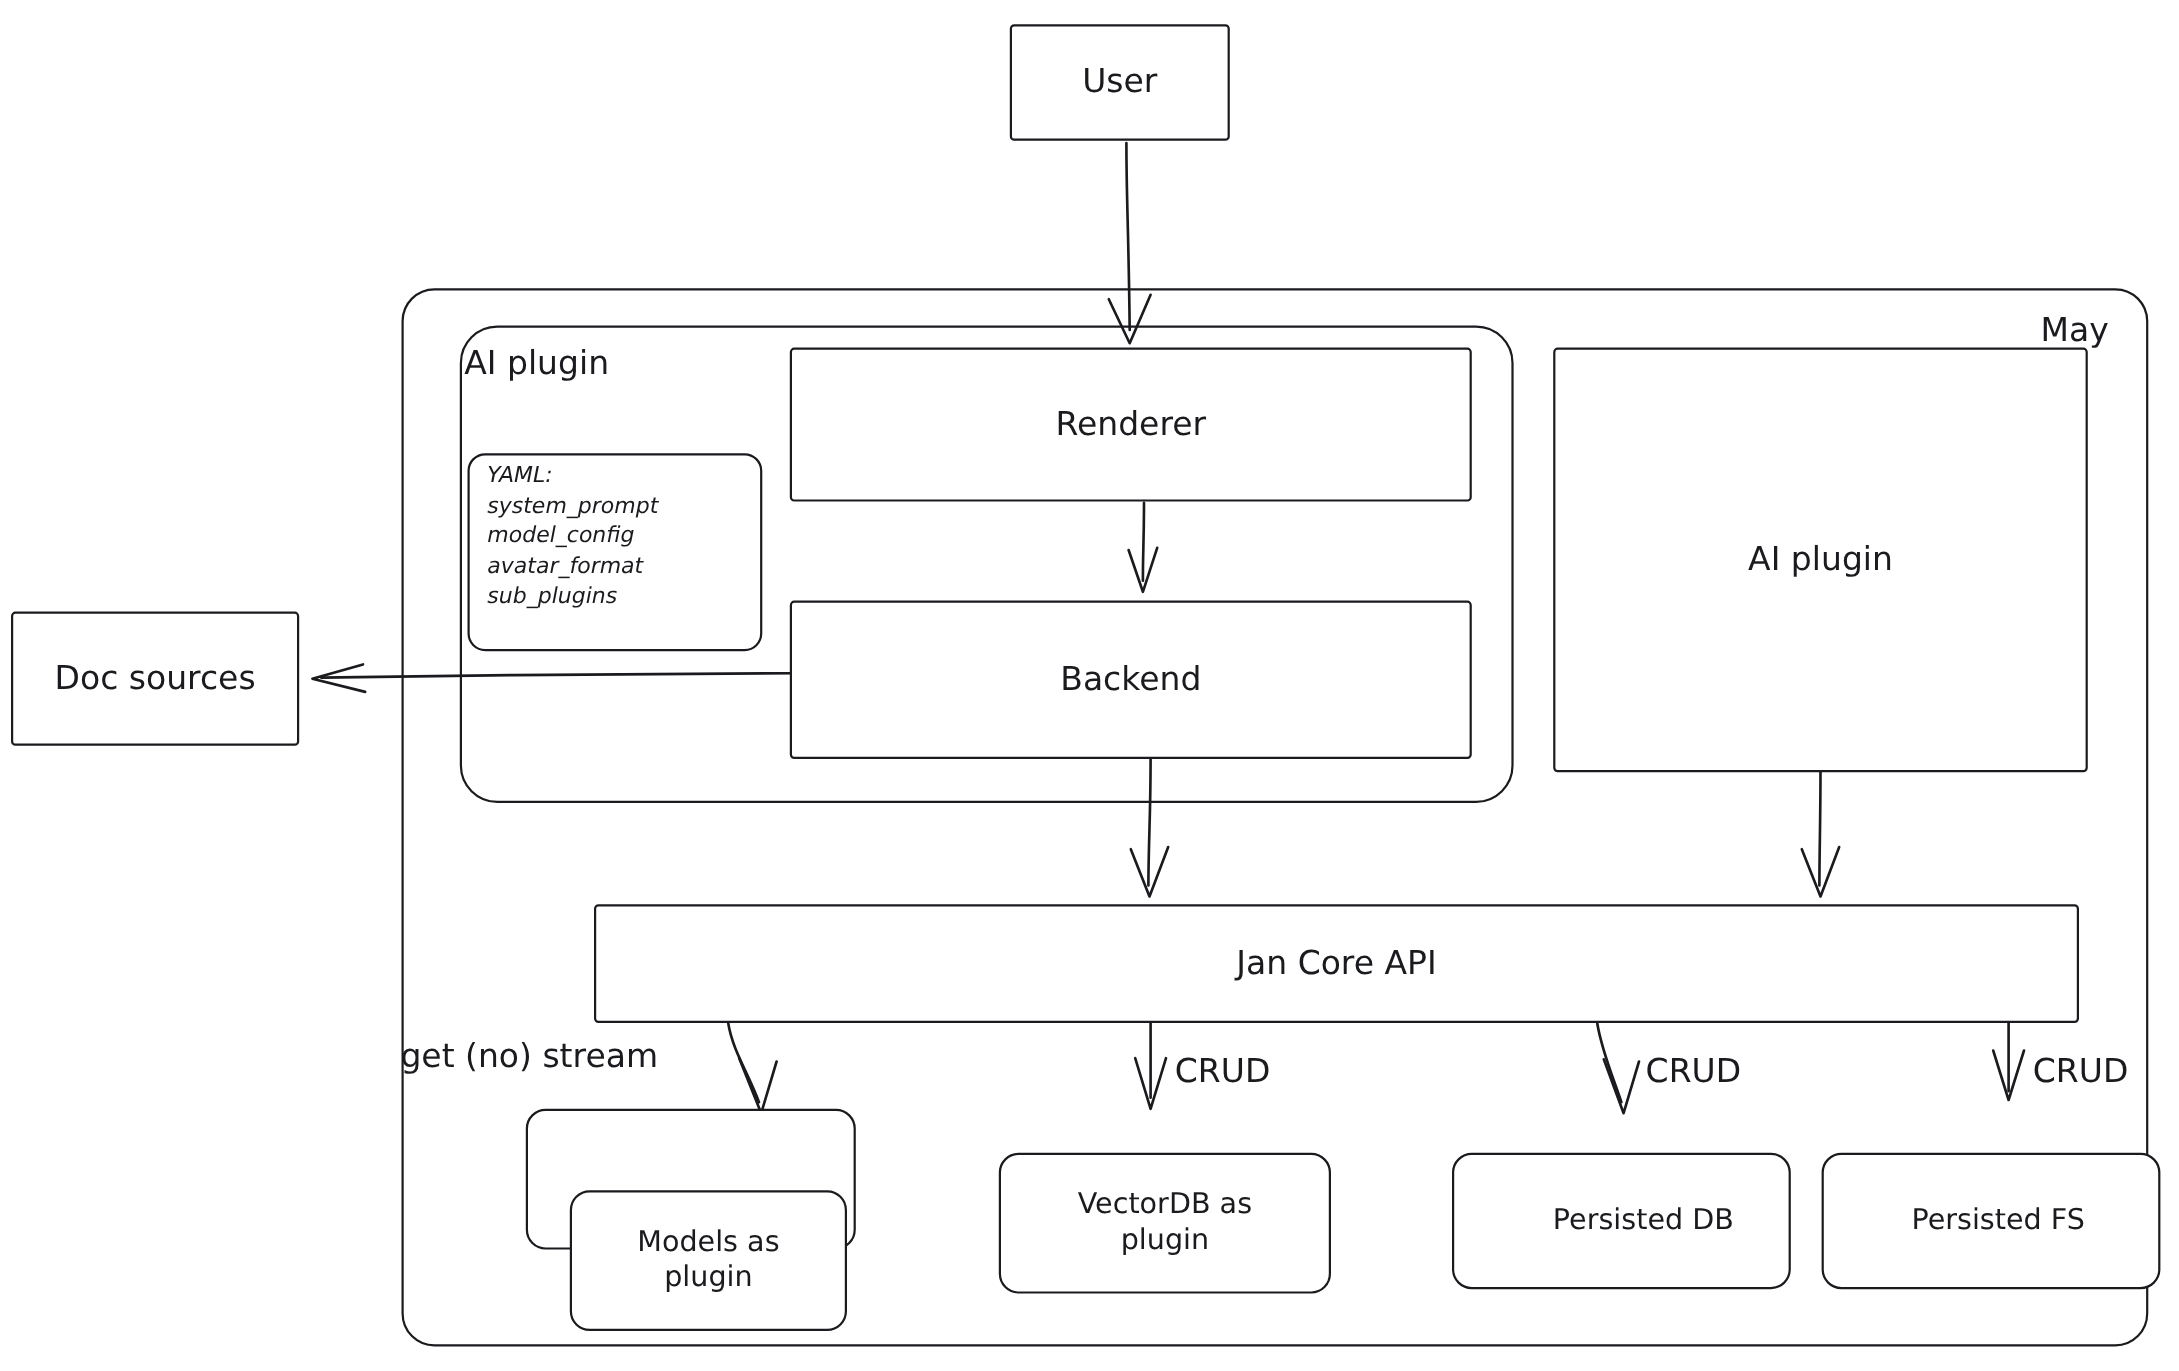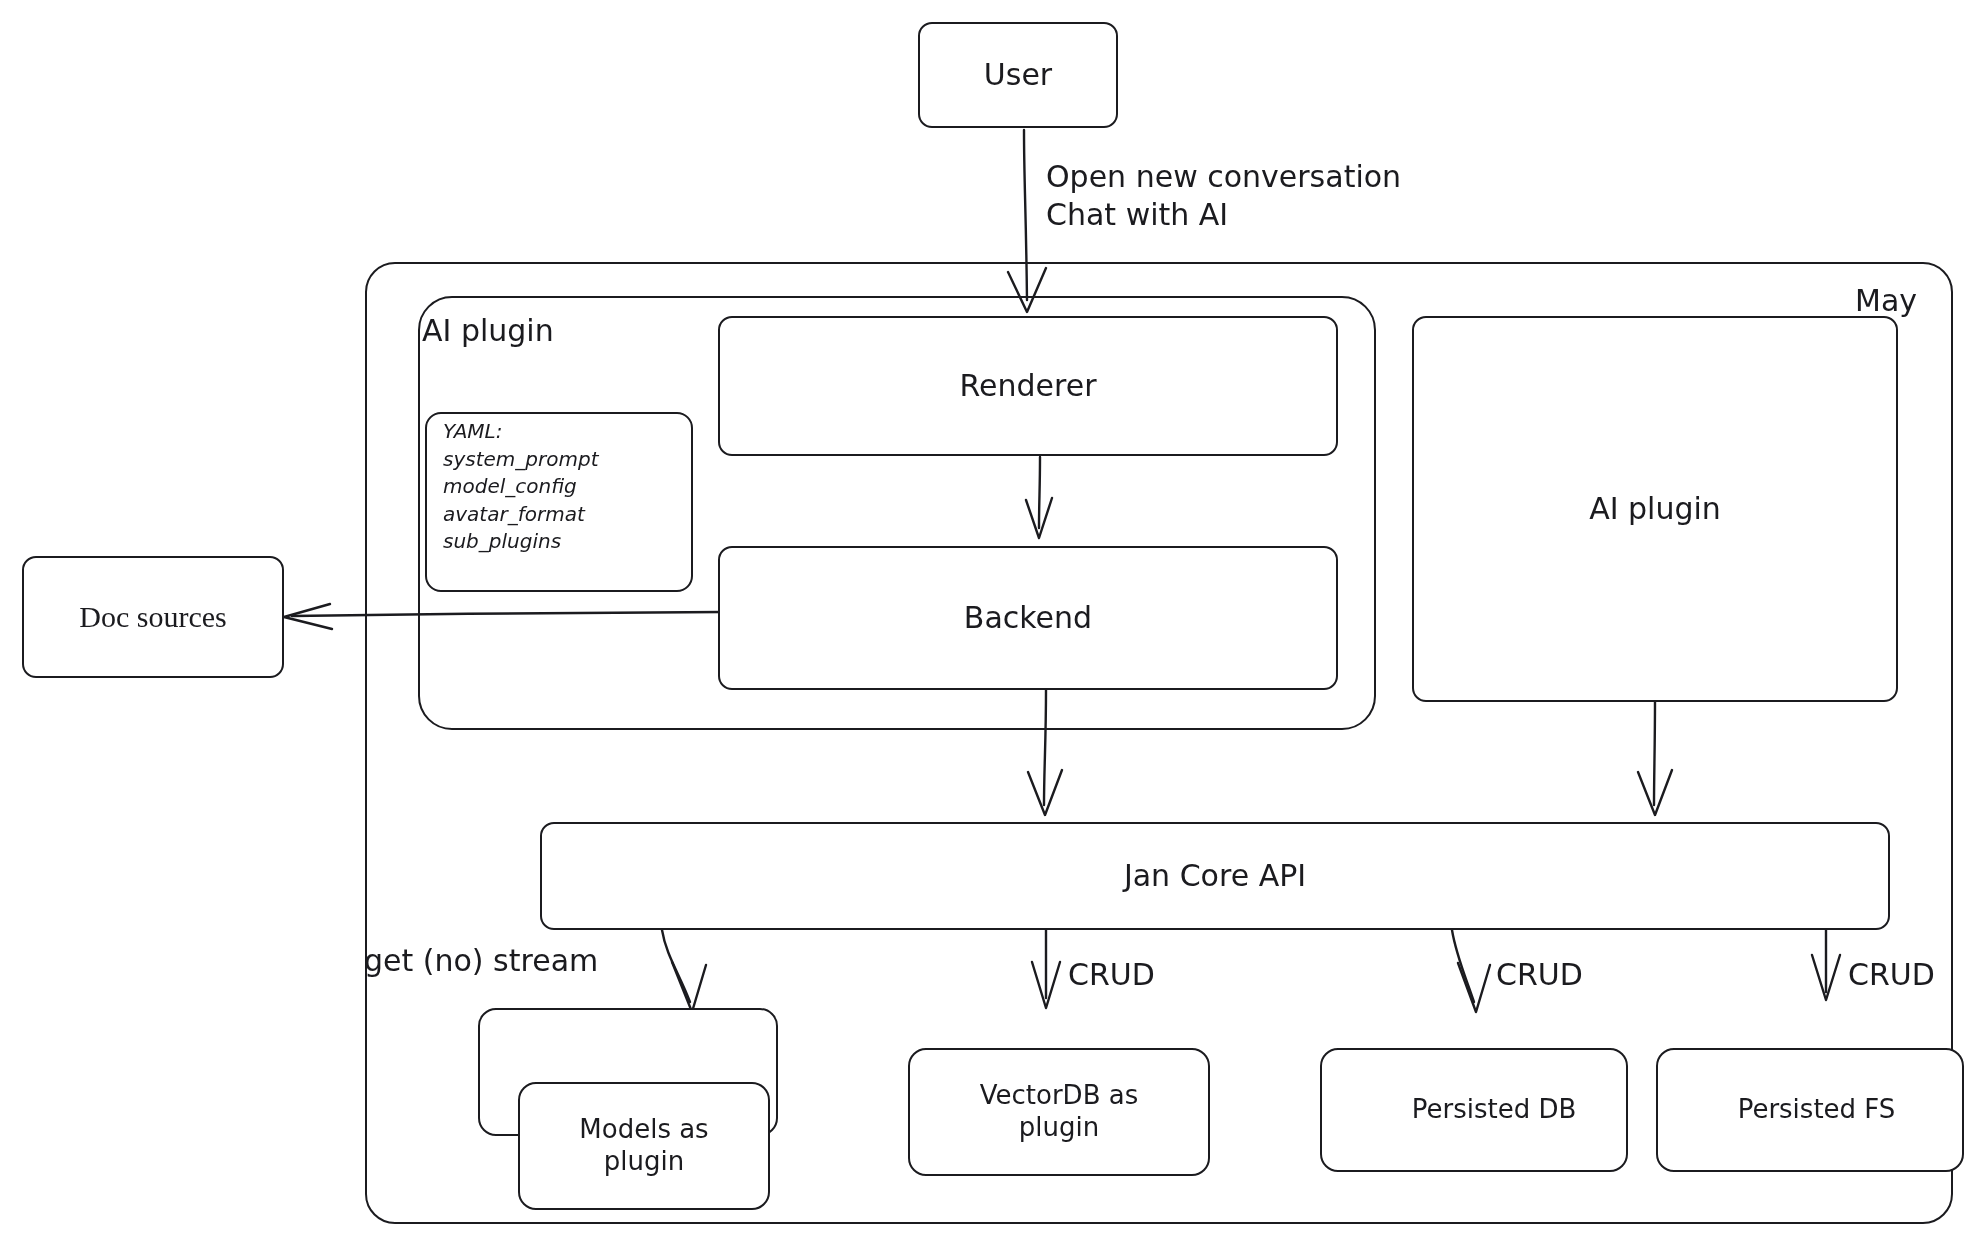--- a/index.html
+++ b/index.html
@@ -8,21 +8,21 @@
   #canvas{position:absolute;inset:0;}
   svg#wires{position:absolute;left:0;top:0;width:1981px;height:1246px;
             pointer-events:none;}
   .node{position:absolute;box-sizing:border-box;border:2.2px solid #1b1b1f;
         background:#ffffff;display:flex;align-items:center;justify-content:center;
         text-align:center;line-height:1.22;}
   .node span{display:block;}
   .grp{position:absolute;box-sizing:border-box;border:2.2px solid #1b1b1f;
        background:transparent;border-radius:30px;}
   .lbl{position:absolute;white-space:pre;line-height:1.25;}
-  .r-lg{border-radius:14px;}
+  .r-lg{border-radius:4px;}
   .r-md{border-radius:18px;}
   .t30{font-size:30px;}
   .t28{font-size:26px;margin-top:38px;}
   .yamlbox{position:absolute;box-sizing:border-box;border:2.2px solid #1b1b1f;
            border-radius:16px;background:#fff;padding:4px 16px;font-size:20px;
            line-height:1.38;font-style:italic;}
   .yamlbox div{white-space:pre;}
 </style>
 </head>
 <body>
@@ -85,21 +85,21 @@
   </div>
 
   <div class="yamlbox" style="left:425px;top:412px;width:268px;height:180px;">
     <div>YAML:</div>
     <div>system_prompt</div>
     <div>model_config</div>
     <div>avatar_format</div>
     <div>sub_plugins</div>
   </div>
 
-  <div class="node r-lg t30" style="left:22px;top:556px;width:262px;height:122px;font-family:Liberation Serif, serif;">
+  <div class="node r-lg t30" style="left:10px;top:556px;width:262px;height:122px;">
     <span>Doc sources</span>
   </div>
 
   <div class="node r-lg t30" style="left:540px;top:822px;width:1350px;height:108px;justify-content:center;">
     <span>Jan Core API</span>
   </div>
 
   <div class="node r-md" style="left:478px;top:1008px;width:300px;height:128px;"></div>
 
   <div class="node r-md t28" style="left:518px;top:1044px;width:252px;height:128px;">
@@ -113,22 +113,20 @@
   </div>
 
   <div class="node r-md t28" style="left:1320px;top:1010px;width:308px;height:124px;padding-left:40px;">
     <span>Persisted DB</span>
   </div>
 
   <div class="node r-md t28" style="left:1656px;top:1010px;width:308px;height:124px;padding-left:13px;">
     <span>Persisted FS</span>
   </div>
 
-  <div class="lbl t30" style="left:1046px;top:158px;">Open new conversation
-Chat with AI</div>
 
   <div class="lbl t30" style="left:364px;top:942px;">get (no) stream</div>
 
   <div class="lbl t30" style="left:1068px;top:956px;">CRUD</div>
 
   <div class="lbl t30" style="left:1496px;top:956px;">CRUD</div>
 
   <div class="lbl t30" style="left:1848px;top:956px;">CRUD</div>
 
 </div>

